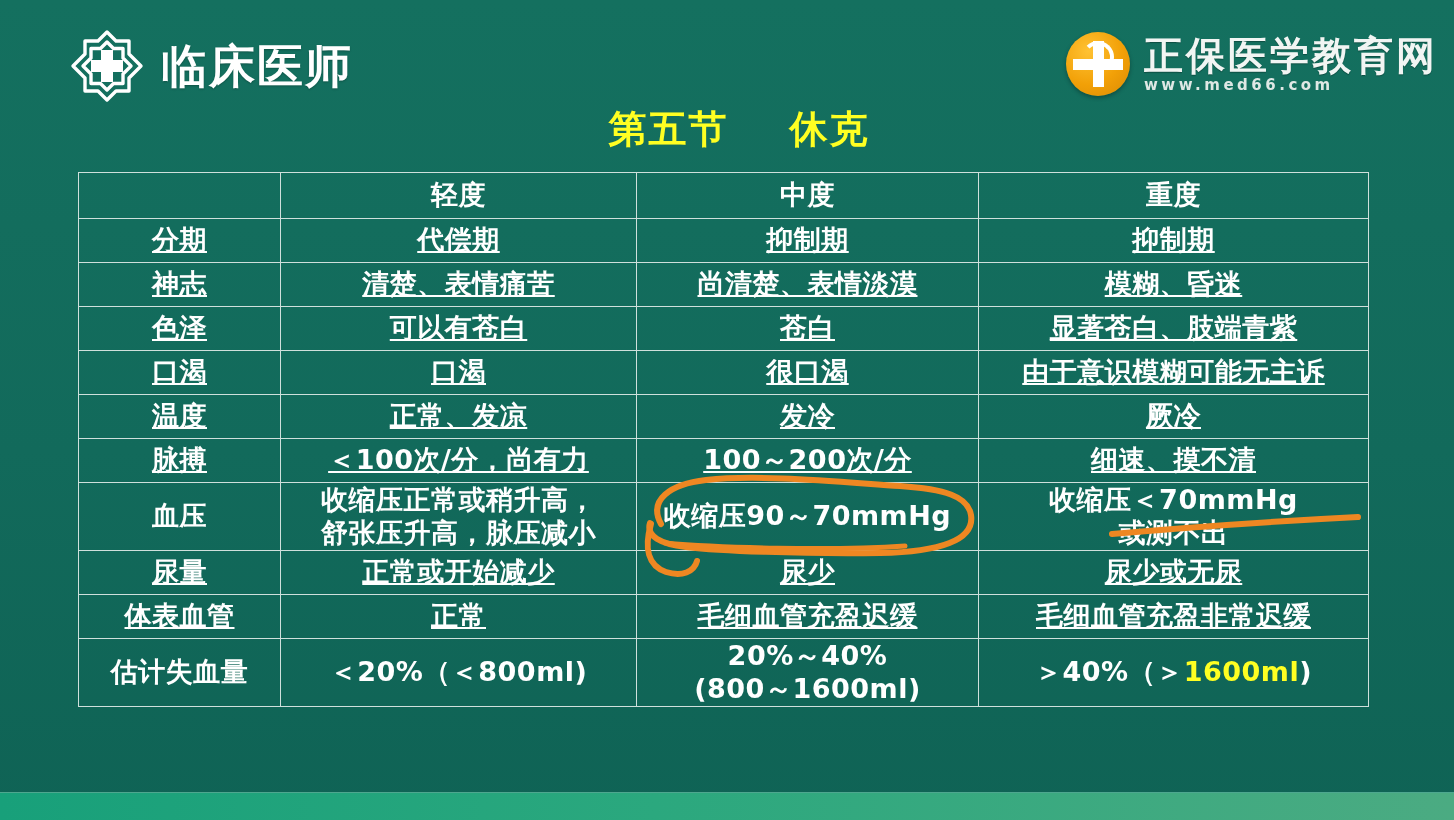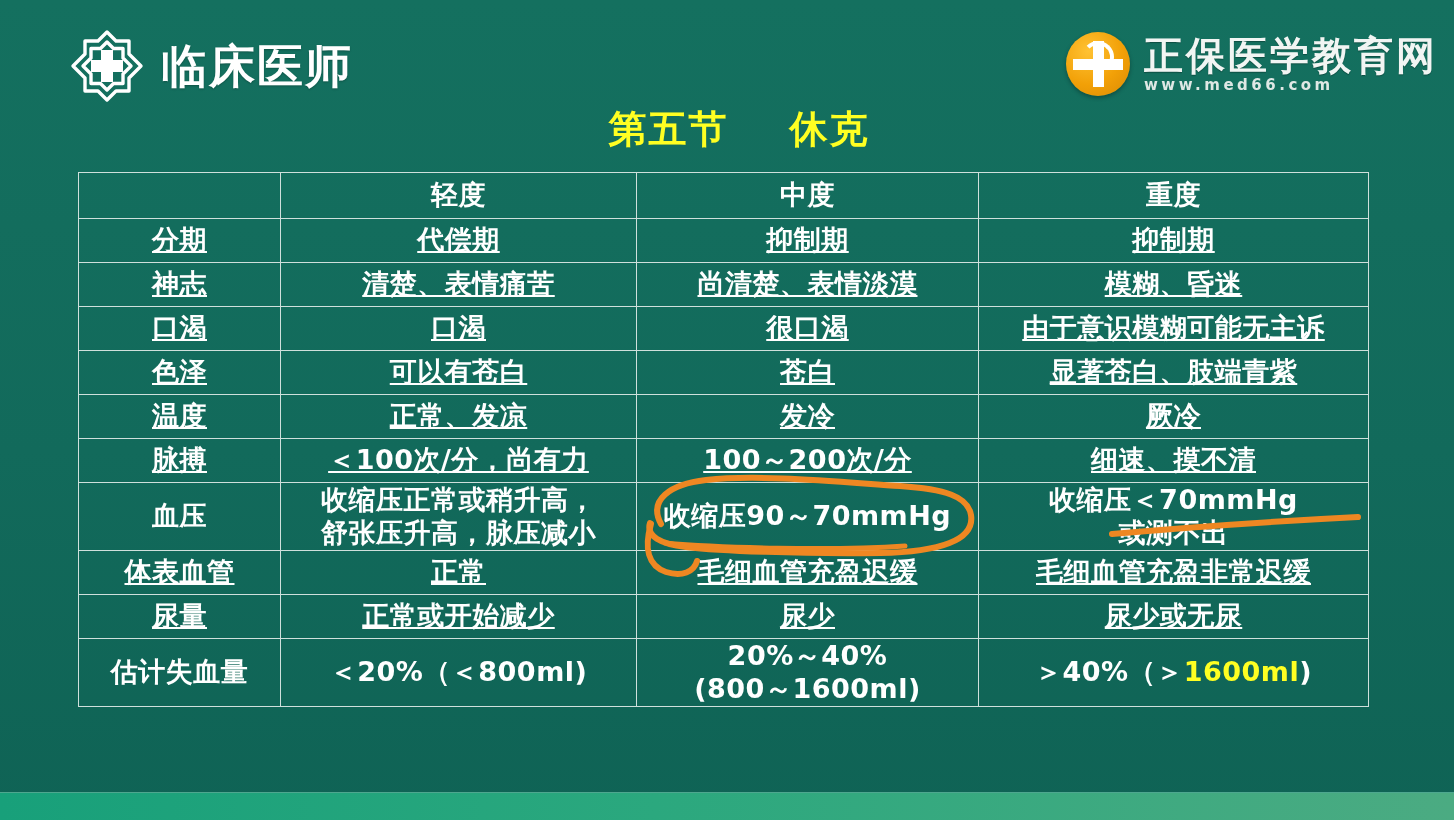--- a/index.html
+++ b/index.html
@@ -239,30 +239,30 @@
             <td class="yellow" style="white-space: pre-line;">抑制期</td>
             <td style="white-space: pre-line;">抑制期</td>
           </tr>
           <tr class="data-row">
             <td>神志</td>
             <td style="white-space: pre-line;">清楚、表情痛苦</td>
             <td style="white-space: pre-line;">尚清楚、表情淡漠</td>
             <td style="white-space: pre-line;">模糊、昏迷</td>
           </tr>
           <tr class="data-row">
+            <td>色泽</td>
+            <td style="white-space: pre-line;">可以有苍白</td>
+            <td style="white-space: pre-line;">苍白</td>
+            <td style="white-space: pre-line;">显著苍白、肢端青紫</td>
+          </tr>
+          <tr class="data-row">
             <td>口渴</td>
             <td style="white-space: pre-line;">口渴</td>
             <td style="white-space: pre-line;">很口渴</td>
             <td style="white-space: pre-line;">由于意识模糊可能无主诉</td>
-          </tr>
-          <tr class="data-row">
-            <td>色泽</td>
-            <td style="white-space: pre-line;">可以有苍白</td>
-            <td style="white-space: pre-line;">苍白</td>
-            <td style="white-space: pre-line;">显著苍白、肢端青紫</td>
           </tr>
           <tr class="data-row">
             <td>温度</td>
             <td style="white-space: pre-line;">正常、发凉</td>
             <td style="white-space: pre-line; margin-top: 44px;">发冷</td>
             <td style="white-space: pre-line;">厥冷</td>
           </tr>
           <tr class="data-row">
             <td>脉搏</td>
             <td style="white-space: pre-line;">＜100次/分，尚有力</td>
@@ -271,30 +271,30 @@
           </tr>
           <tr class="tall-row">
             <td>血压</td>
             <td class="yellow" style="white-space: pre-line;">收缩压正常或稍升高，
 舒张压升高，脉压减小</td>
             <td class="yellow" style="white-space: pre-line;">收缩压90～70mmHg</td>
             <td class="yellow" style="white-space: pre-line;">收缩压＜70mmHg
 或测不出</td>
           </tr>
           <tr class="data-row">
+            <td>尿量</td>
+            <td style="white-space: pre-line;">正常或开始减少</td>
+            <td style="white-space: pre-line;">尿少</td>
+            <td style="white-space: pre-line;">尿少或无尿</td>
+          </tr>
+          <tr class="data-row">
             <td>体表血管</td>
             <td style="white-space: pre-line;">正常</td>
             <td style="white-space: pre-line;">毛细血管充盈迟缓</td>
             <td style="white-space: pre-line;">毛细血管充盈非常迟缓</td>
-          </tr>
-          <tr class="data-row">
-            <td>尿量</td>
-            <td style="white-space: pre-line;">正常或开始减少</td>
-            <td style="white-space: pre-line;">尿少</td>
-            <td style="white-space: pre-line;">尿少或无尿</td>
           </tr>
           <tr class="tall-row">
             <td>估计失血量</td>
             <td style="white-space: pre-line;">＜20%（＜800ml)</td>
             <td class="yellow" style="white-space: pre-line;">20%～40%
 (800～1600ml)</td>
             <td><span class="white">＞40%（＞</span><span class="yellow">1600ml</span><span class="white">)</span></td>
           </tr>
         </tbody>
     </table>

